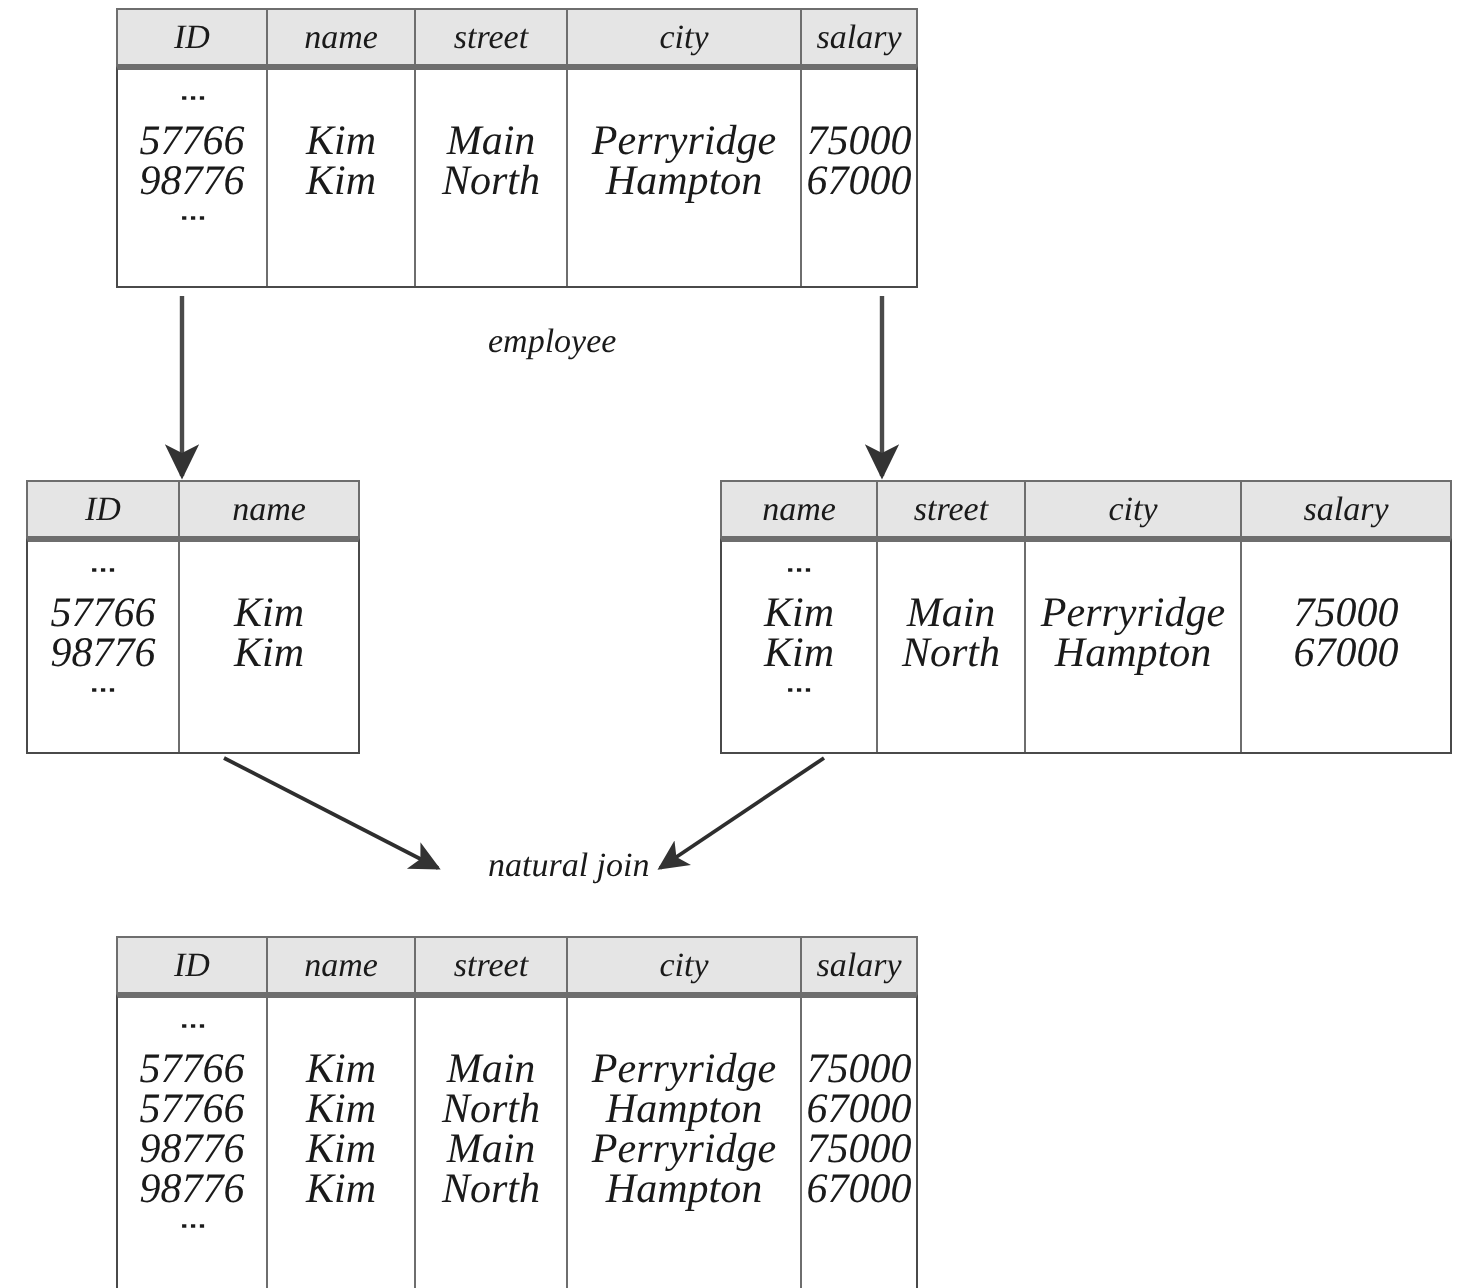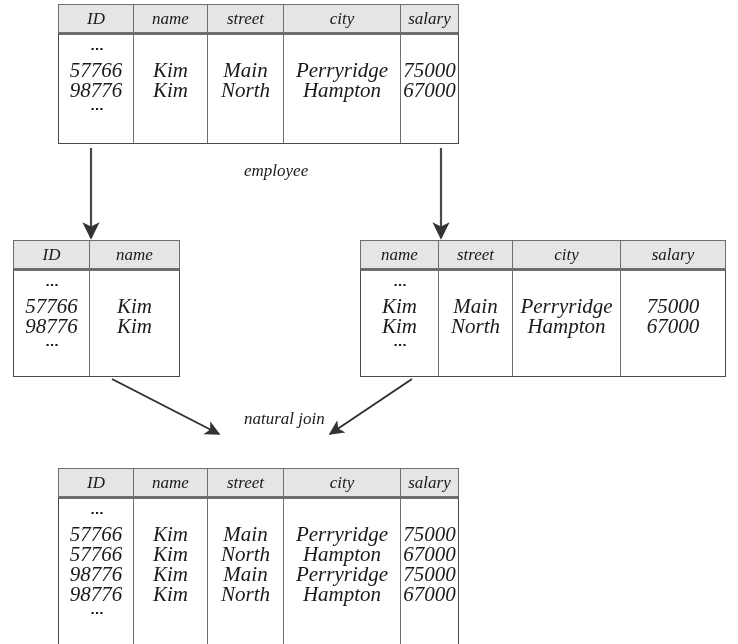--- a/index.html
+++ b/index.html
@@ -219,21 +219,21 @@
     <div class="col" style="width:104px">
       <div class="ell hidden">
           <span>⋮</span>
         </div>
       <div class="val">75000</div>
       <div class="val">67000</div>
     </div>
   </div>
 </div>
 
-<div class="caption" style="left:228px; top:409px;">natural join</div>
+<div class="caption" style="left:228px; top:423px;">natural join</div>
 
 <div class="rel" id="t-result" style="left:58px; top:468px; width:401px;">
   <div class="hdr">
     <div class="cell" style="width:75px">ID</div>
     <div class="cell" style="width:74px">name</div>
     <div class="cell" style="width:76px">street</div>
     <div class="cell" style="width:117px">city</div>
     <div class="cell" style="width:57px">salary</div>
   </div>
   <div class="body" style="height:152px">

